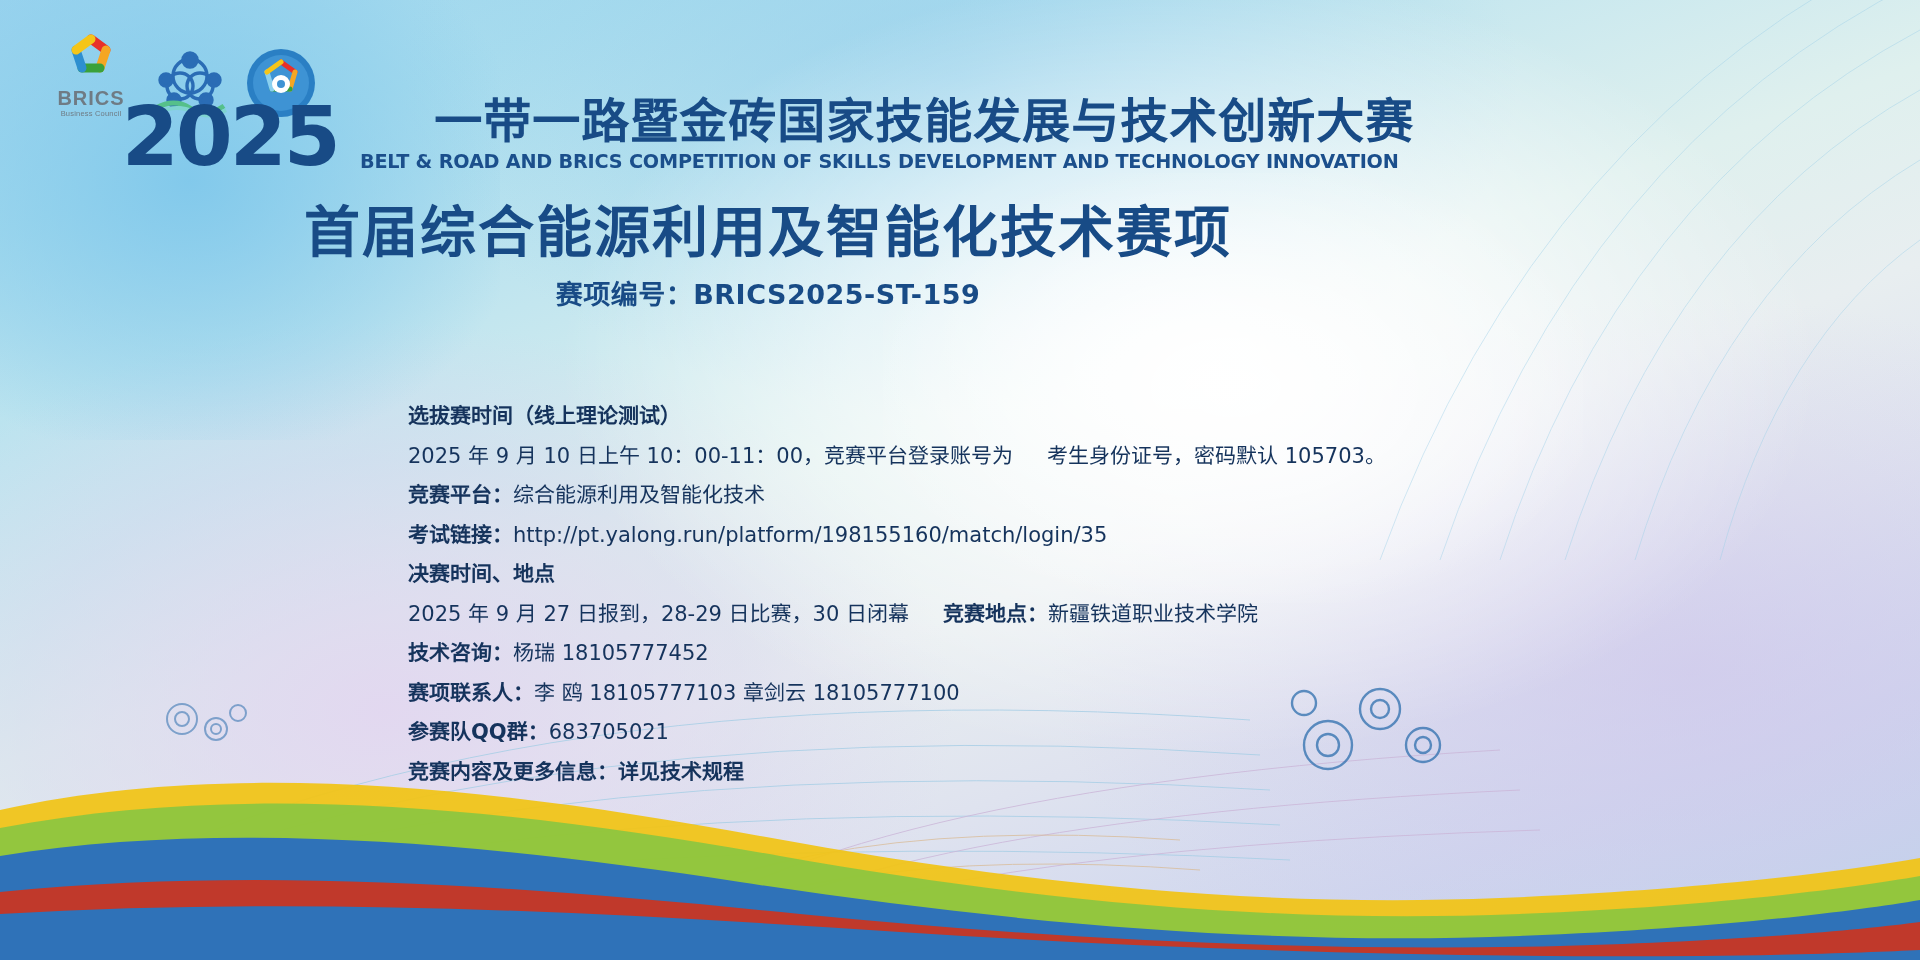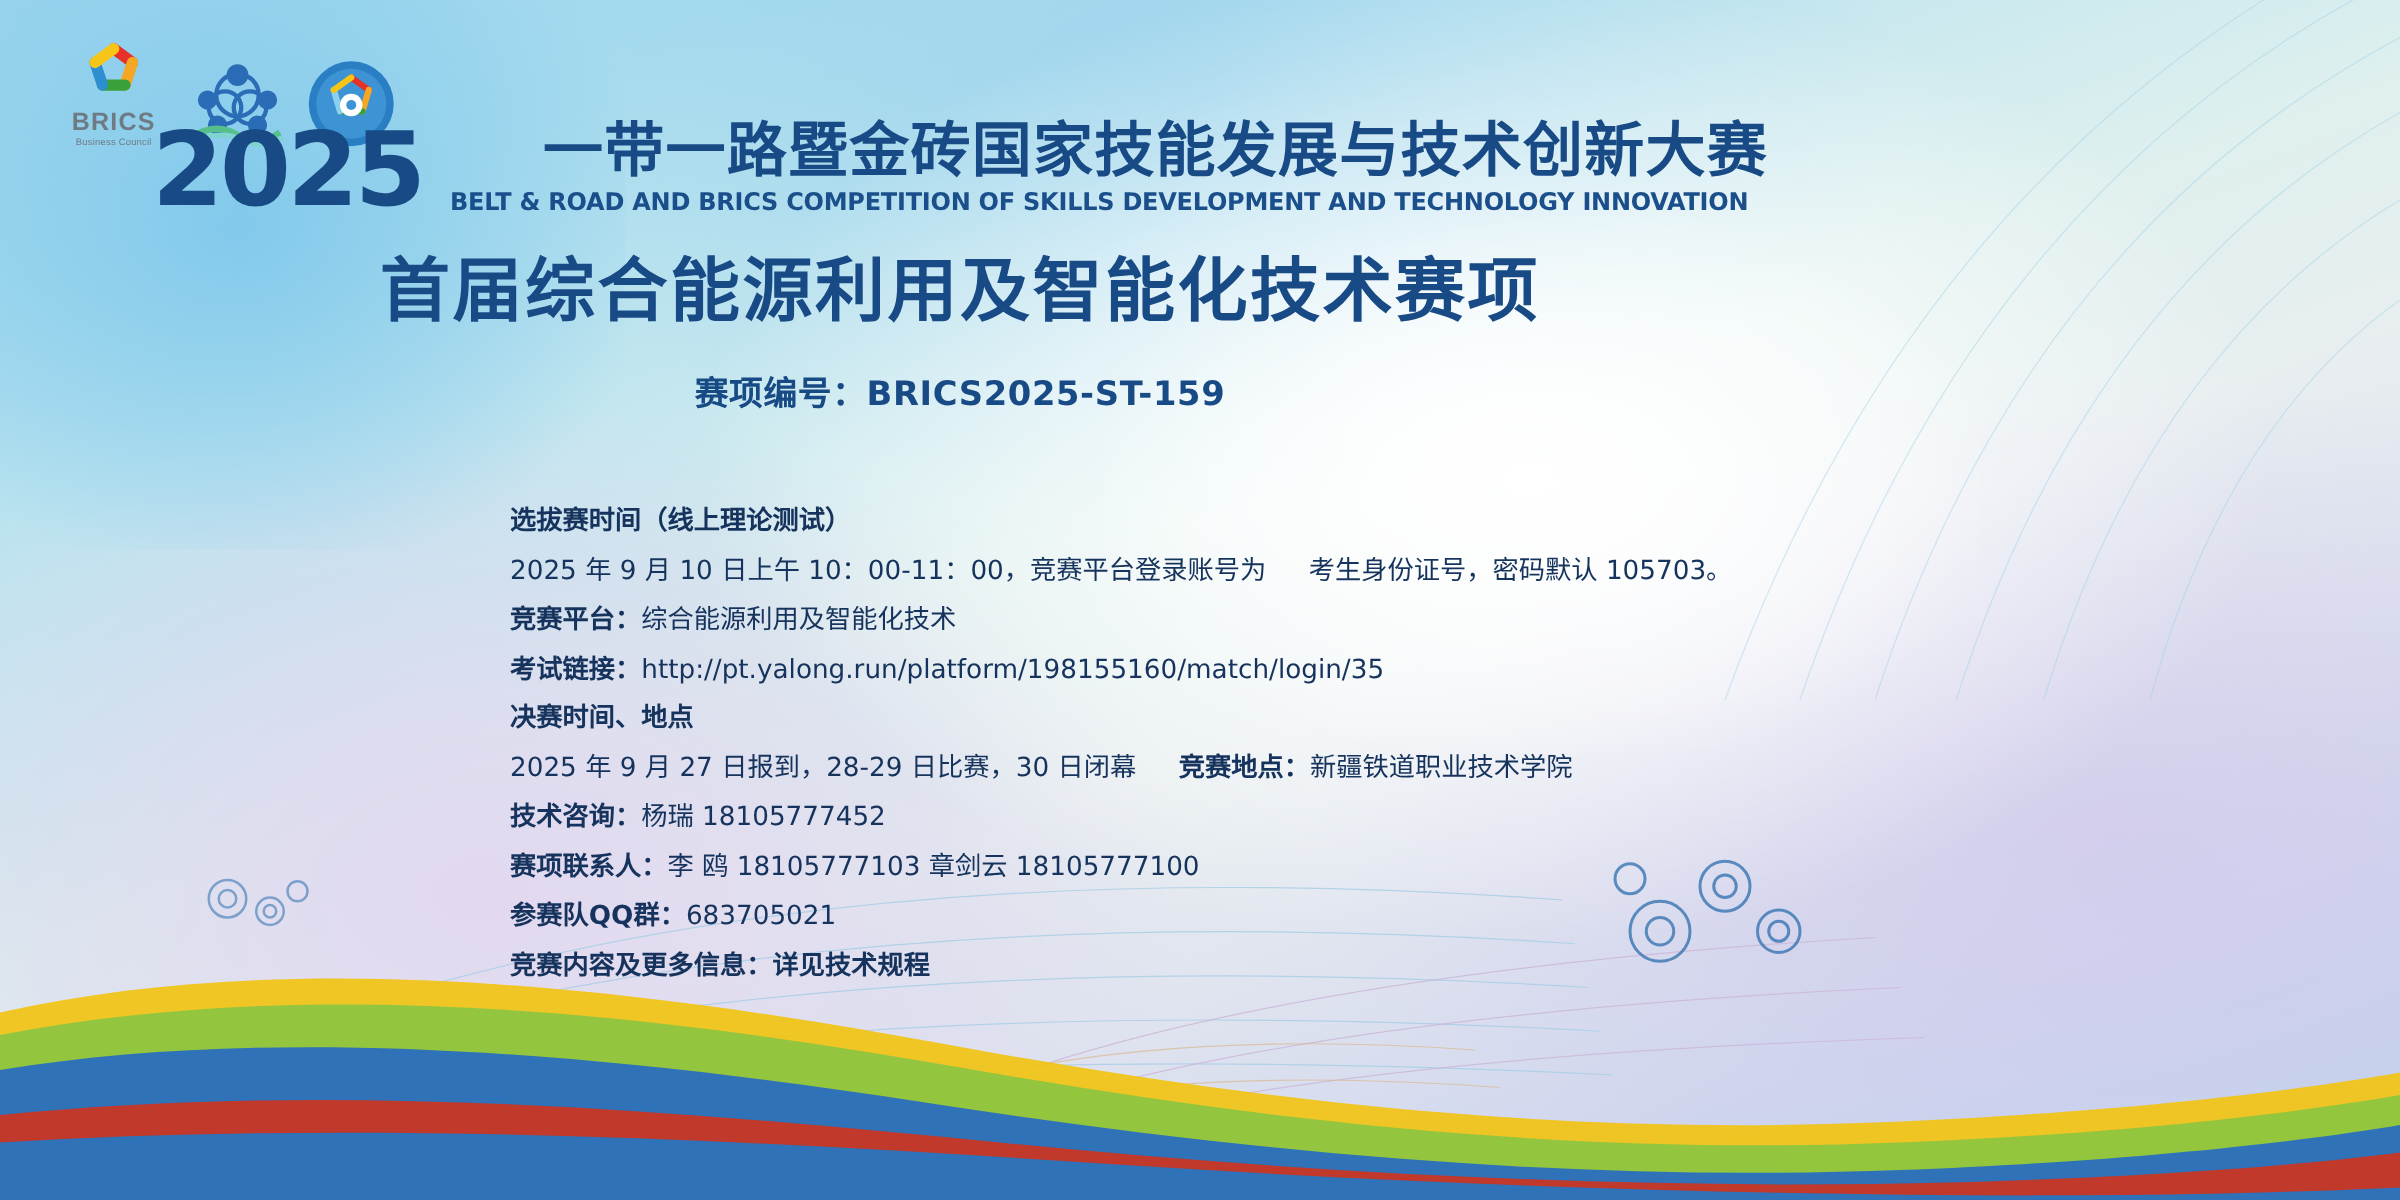--- a/index.html
+++ b/index.html
@@ -83,21 +83,21 @@
     transform:scaleX(.985); transform-origin:left center;
   }
   .subtitle-cn {
     font-family:Liberation Mono, monospace;
     font-weight:bold; font-size:56px; color:#184b86;
     letter-spacing:2px; margin-top:16px; white-space:nowrap;
   }
   .code-line {
     font-family:"DejaVu Sans","Liberation Sans",sans-serif;
     font-weight:bold; font-size:27px; color:#184b86;
-    letter-spacing:.5px; margin-top:24px;
+    letter-spacing:.5px; margin-top:4px;
   }
 
   
   .body-block {
     position:absolute; left:408px; top:406px; width:1200px;
     color:#15335c;
   }
   .line {
     font-family:"DejaVu Sans","Liberation Sans",sans-serif;
     font-size:21px; line-height:1.0;

